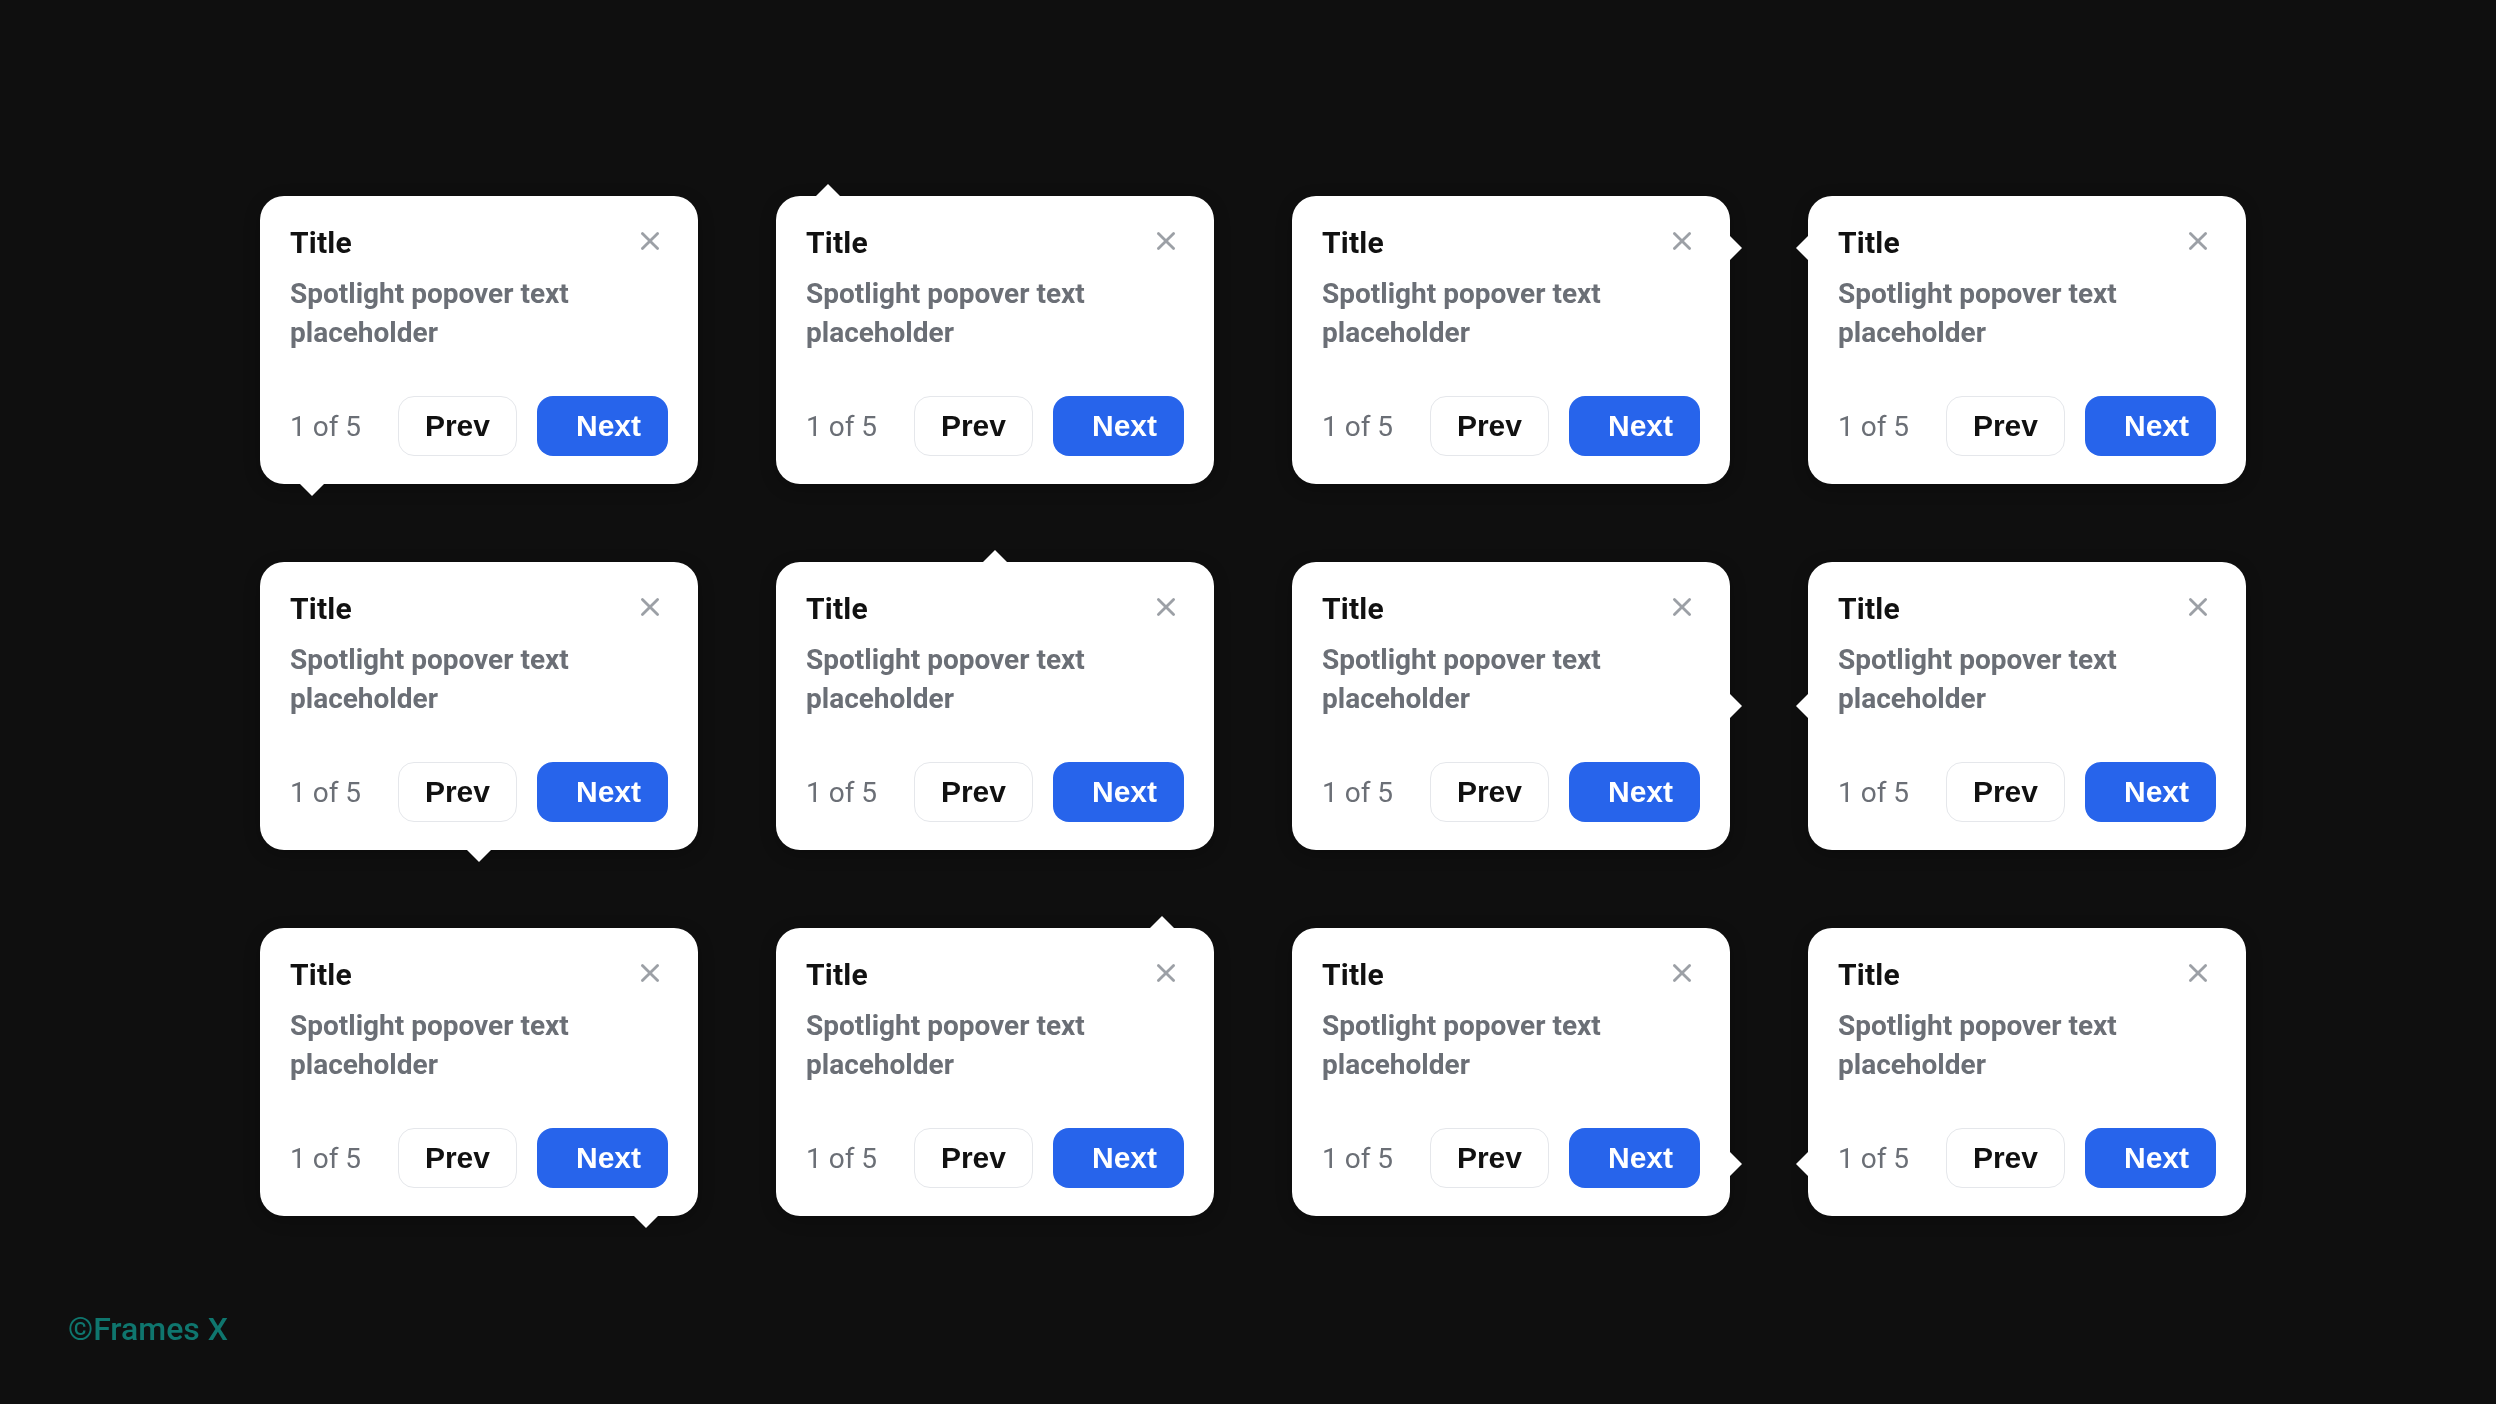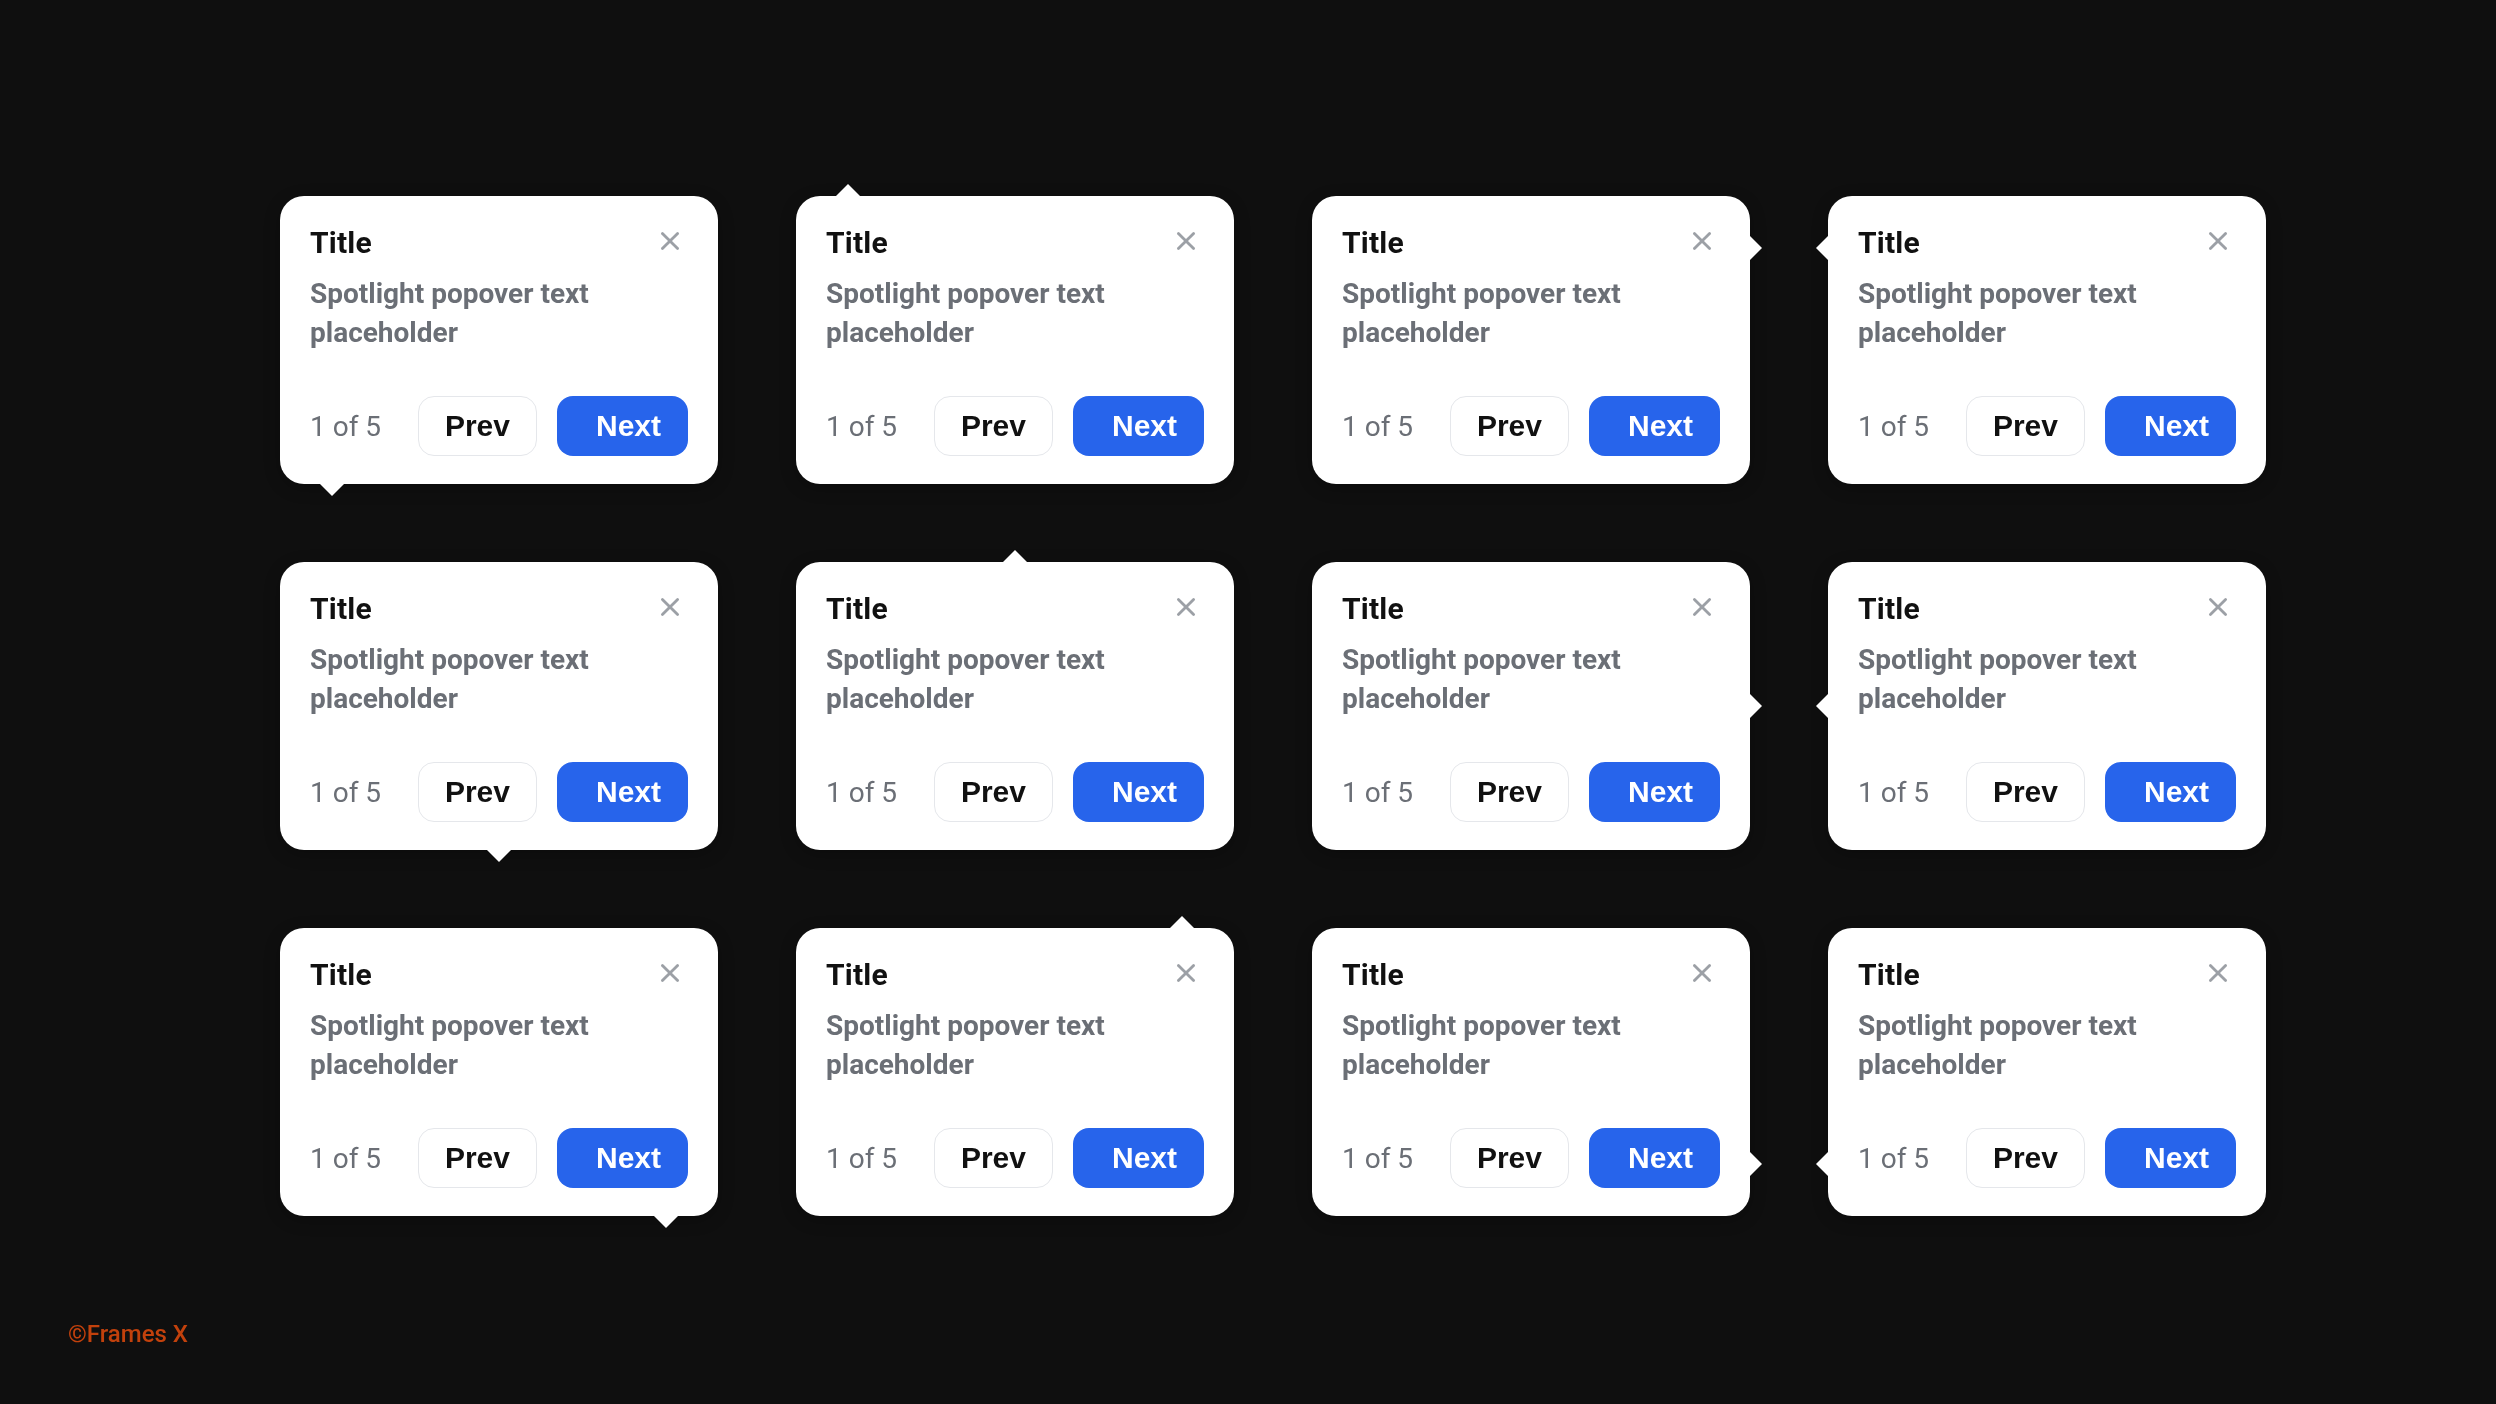--- a/index.html
+++ b/index.html
@@ -6,21 +6,21 @@
   html, body { width: 100%; height: 100%; }
   body {
     background: #0f0f0f;
     font-family: -apple-system, BlinkMacSystemFont, "Segoe UI", Roboto, Helvetica, Arial, sans-serif;
     position: relative;
     min-width: 2496px;
     min-height: 1404px;
   }
   .grid {
     position: absolute;
-    left: 280px;
+    left: 260px;
     top: 196px;
     display: grid;
     grid-template-columns: repeat(4, 438px);
     grid-template-rows: repeat(3, 288px);
     column-gap: 78px;
     row-gap: 78px;
   }
   .popover {
     position: relative;
     width: 438px;
@@ -105,22 +105,22 @@
   .h-start  { left: 40px; }
   .h-center { left: 50%; transform: translateX(-50%); }
   .h-end    { right: 40px; }
   .v-top    { top: 40px; }
   .v-center { top: 50%; transform: translateY(-50%); }
   .v-bottom { bottom: 40px; }
   .credit {
     position: absolute;
     left: 68px;
     bottom: 56px;
-    color: #c2410c;
-    font-size: 24px;
+    color: #0f766e;
+    font-size: 32px;
     font-weight: 500;
   }
 </style>
 </head>
 <body>
 
 <div class="grid" id="grid">
     <div class="popover">
     <div class="arrow arrow-down h-start"></div>
     <div class="header">

